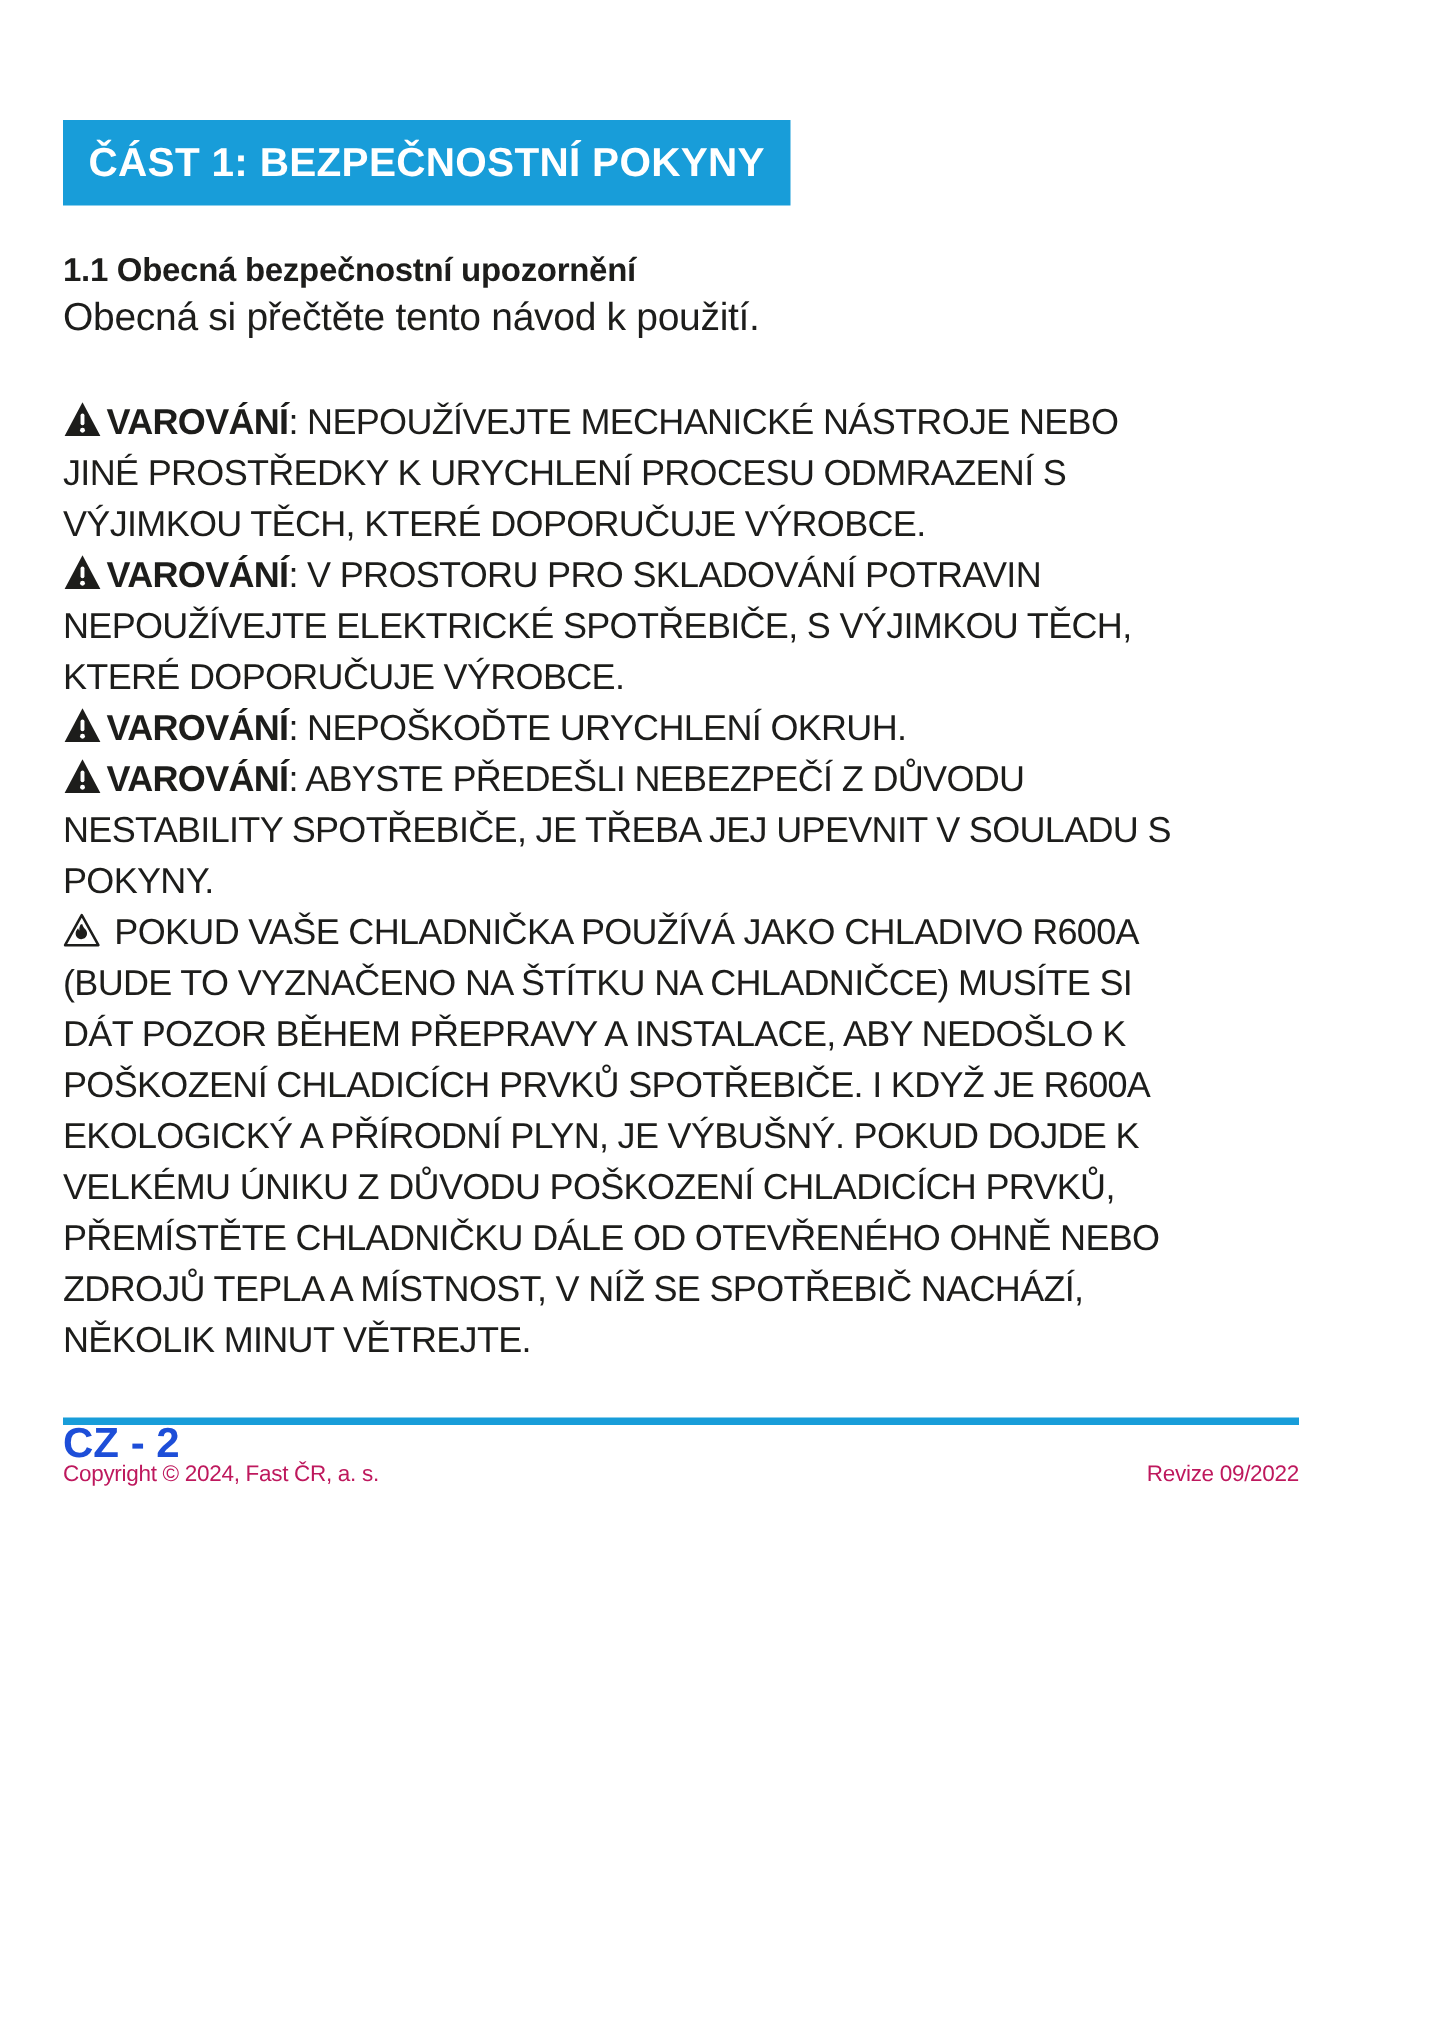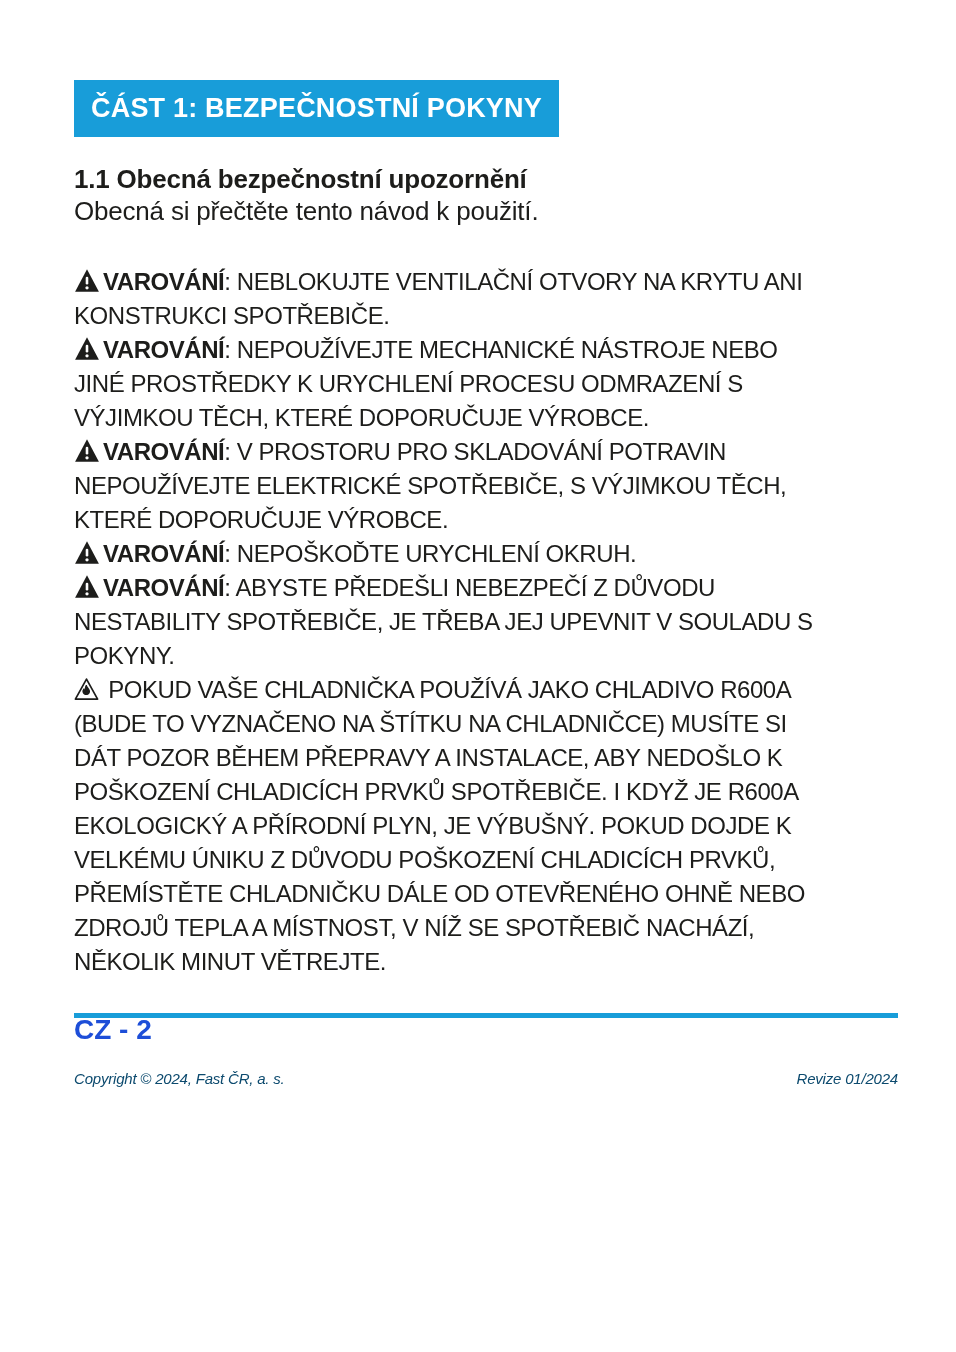--- a/index.html
+++ b/index.html
@@ -7,39 +7,39 @@
     width: 956px;
     height: 1352px;
     background: #ffffff;
     color: #1d1d1b;
     font-family: "Liberation Sans", "DejaVu Sans", sans-serif;
     overflow: hidden;
     position: relative;
     box-sizing: border-box;
   }
   .page {
-    padding: 80px 66px 0 74px;
+    padding: 80px 66px 0 42px;
     box-sizing: border-box;
     height: 100%;
   }
   
   .banner {
     display: inline-block;
     background: #189dd9;
     color: #ffffff;
     font-weight: bold;
     font-size: 27px;
     line-height: 29px;
     padding: 14px 17px;
     letter-spacing: 0.2px;
   }
   
   .section-title {
     margin-top: 27px;
-    font-size: 26px;
+    font-size: 22px;
     line-height: 31px;
     font-weight: bold;
     letter-spacing: -0.2px;
   }
   .intro {
     font-size: 26px;
     line-height: 33px;
     letter-spacing: -0.2px;
   }
   
@@ -67,51 +67,43 @@
     background: #189dd9;
     width: 824px;
   }
   .page-number {
     color: #1d4ed8;
     font-weight: bold;
     font-size: 28px;
     line-height: 24px;
   }
   .footer-row {
-    margin-top: 28px;
     width: 824px;
     display: flex;
     justify-content: space-between;
     font-size: 15px;
     line-height: 18px;
-    color: #0c4a6e;
+    color: #be185d;
     letter-spacing: -0.2px;
-    font-style: italic;
   }
 </style>
 </head>
 <body>
 
 <div class="page">
 
   <div class="banner">
     <span>ČÁST 1: BEZPEČNOSTNÍ POKYNY</span>
   </div>
 
   <div class="section-title">1.1 Obecná bezpečnostní upozornění</div>
   <div class="intro">Obecná si přečtěte tento návod k použití.</div>
 
   <div class="warnings">
 
-    <p class="warn"><span class="warn-icon"><svg width="26" height="25" viewBox="0 0 24 23">
-            <path d="M12 1 L23 21.8 H1 Z" fill="#1d1d1b"></path>
-            <rect x="10.8" y="8" width="2.4" height="7.2" rx="1.2" fill="#fff"></rect>
-            <circle cx="12" cy="18.3" r="1.5" fill="#fff"></circle>
-          </svg></span><span class="wlabel">VAROVÁNÍ</span><span class="wmsg">: NEBLOKUJTE VENTILAČNÍ OTVORY NA KRYTU ANI
-KONSTRUKCI SPOTŘEBIČE.</span></p>
 
     <p class="warn"><span class="warn-icon"><svg width="26" height="25" viewBox="0 0 24 23">
             <path d="M12 1 L23 21.8 H1 Z" fill="#1d1d1b"></path>
             <rect x="10.8" y="8" width="2.4" height="7.2" rx="1.2" fill="#fff"></rect>
             <circle cx="12" cy="18.3" r="1.5" fill="#fff"></circle>
           </svg></span><span class="wlabel">VAROVÁNÍ</span><span class="wmsg">: NEPOUŽÍVEJTE MECHANICKÉ NÁSTROJE NEBO
 JINÉ PROSTŘEDKY K URYCHLENÍ PROCESU ODMRAZENÍ S
 VÝJIMKOU TĚCH, KTERÉ DOPORUČUJE VÝROBCE.</span></p>
 
     <p class="warn"><span class="warn-icon"><svg width="26" height="25" viewBox="0 0 24 23">
@@ -152,16 +144,16 @@
 NĚKOLIK MINUT VĚTREJTE.</span></p>
 
   </div>
 
   <div class="footer-rule"></div>
 
   <div class="page-number">CZ - 2</div>
 
   <div class="footer-row">
     <span>Copyright © 2024, Fast ČR, a. s.</span>
-    <span>Revize 01/2024</span>
+    <span>Revize 09/2022</span>
   </div>
 
 </div>
 
 </body></html>

